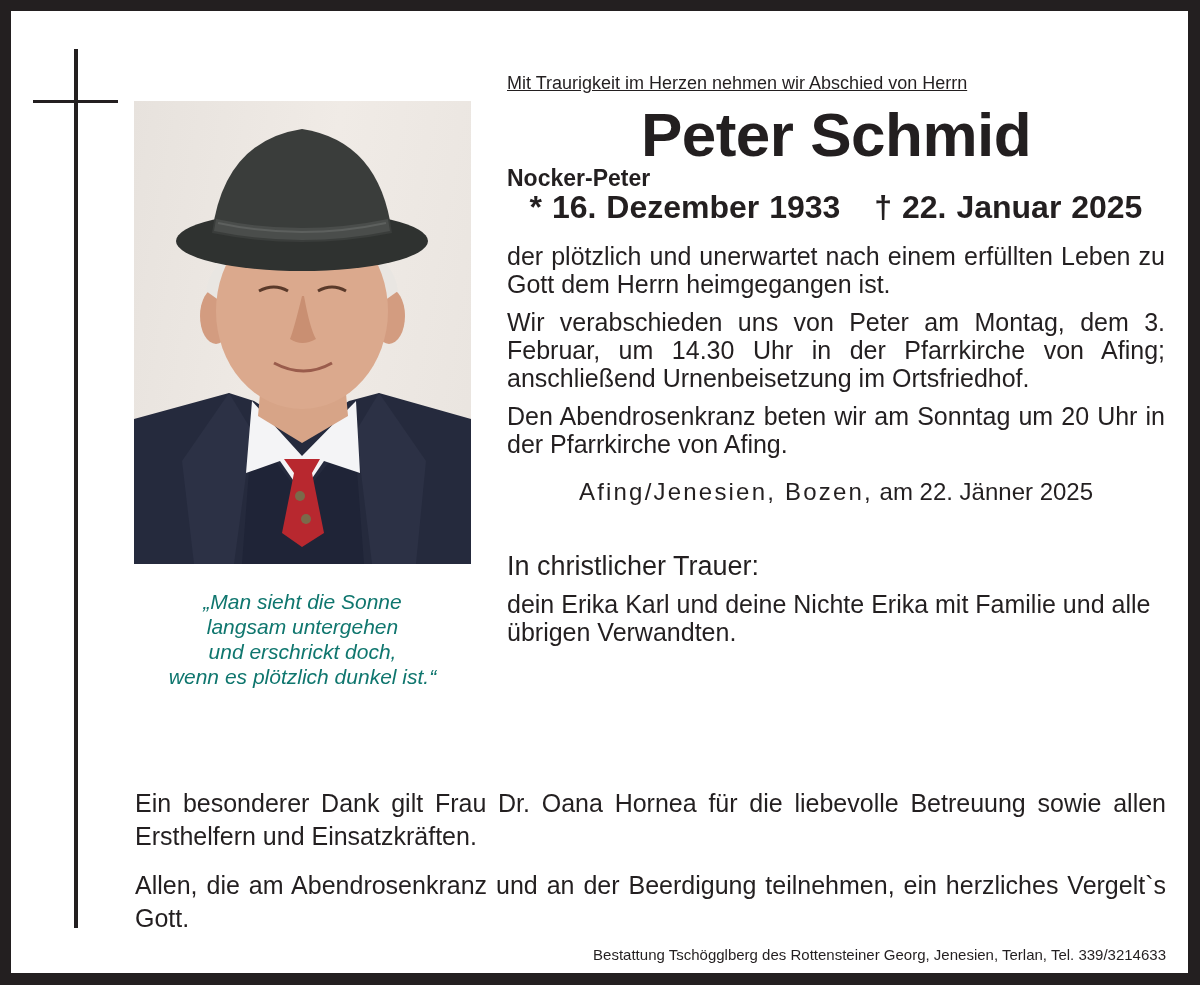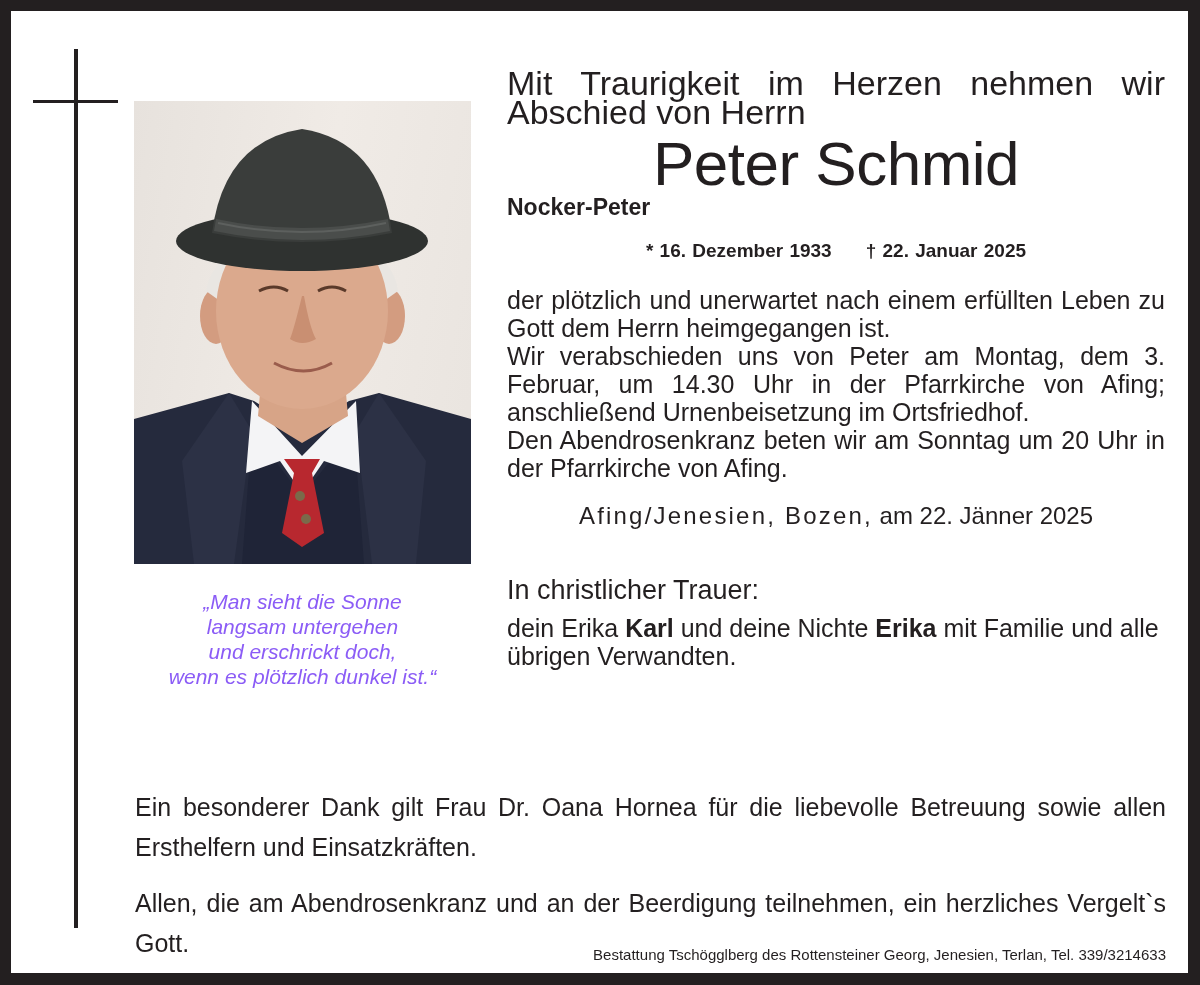--- a/index.html
+++ b/index.html
@@ -38,86 +38,86 @@
   }
   .photo svg { display: block; }
   .quote {
     position: absolute;
     left: 123px; top: 578px;
     width: 337px;
     text-align: center;
     font-style: italic;
     font-size: 21px;
     line-height: 25px;
-    color: #8b5cf6;
+    color: #0f766e;
   }
   .quote div { white-space: nowrap; }
 
   .right {
     position: absolute;
     left: 496px; top: 58px;
     width: 658px;
   }
   .intro {
-    font-size: 34px; line-height: 29px;
+    font-size: 18px; line-height: 29px;
     text-align: justify;
+    text-decoration: underline;
   }
   .name {
     text-align: center;
-    font-weight: normal;
+    font-weight: bold;
     font-size: 62px;
     line-height: 70px;
     margin-top: 2px;
     letter-spacing: -0.5px;
   }
   .nickname {
     text-align: left;
     font-weight: bold;
     font-size: 23px;
     line-height: 28px;
     margin-top: -6px;
   }
   .dates {
     text-align: center;
     font-weight: bold;
-    font-size: 19px;
+    font-size: 32px;
     line-height: 30px;
-    margin-top: 15px;
     word-spacing: 1px;
   }
   .dates .gap { display: inline-block; width: 34px; }
   .para {
     font-size: 25px; line-height: 28px;
     text-align: justify;
     text-align-last: left;
   }
   .p1 { margin-top: 20px; }
-  .p2, .p3 { }
+  .p2, .p3 { margin-top: 10px; }
   .place {
     font-size: 24px; line-height: 30px;
     margin-top: 19px;
     text-align: center;
   }
   .place .spaced { letter-spacing: 2.2px; }
   .mourning-head {
     font-size: 27px; line-height: 28px;
     margin-top: 45px;
   }
   .mourners {
     font-size: 25px; line-height: 28px;
     margin-top: 10px;
   }
-  .mourners b { font-weight: bold; }
+  .mourners b { font-weight: normal; }
 
   .bottom {
     position: absolute;
     left: 124px; top: 776px;
     width: 1031px;
   }
-  .bottom .para { font-size: 25px; line-height: 40px; }
+  .bottom .para { font-size: 25px; line-height: 33px; }
   .bottom .b2 { margin-top: 16px; }
 
   .footer {
     position: absolute;
     right: 22px; top: 934px;
     font-size: 15px; line-height: 20px;
     white-space: nowrap;
     margin-left: 17px;
   }
 </style>

